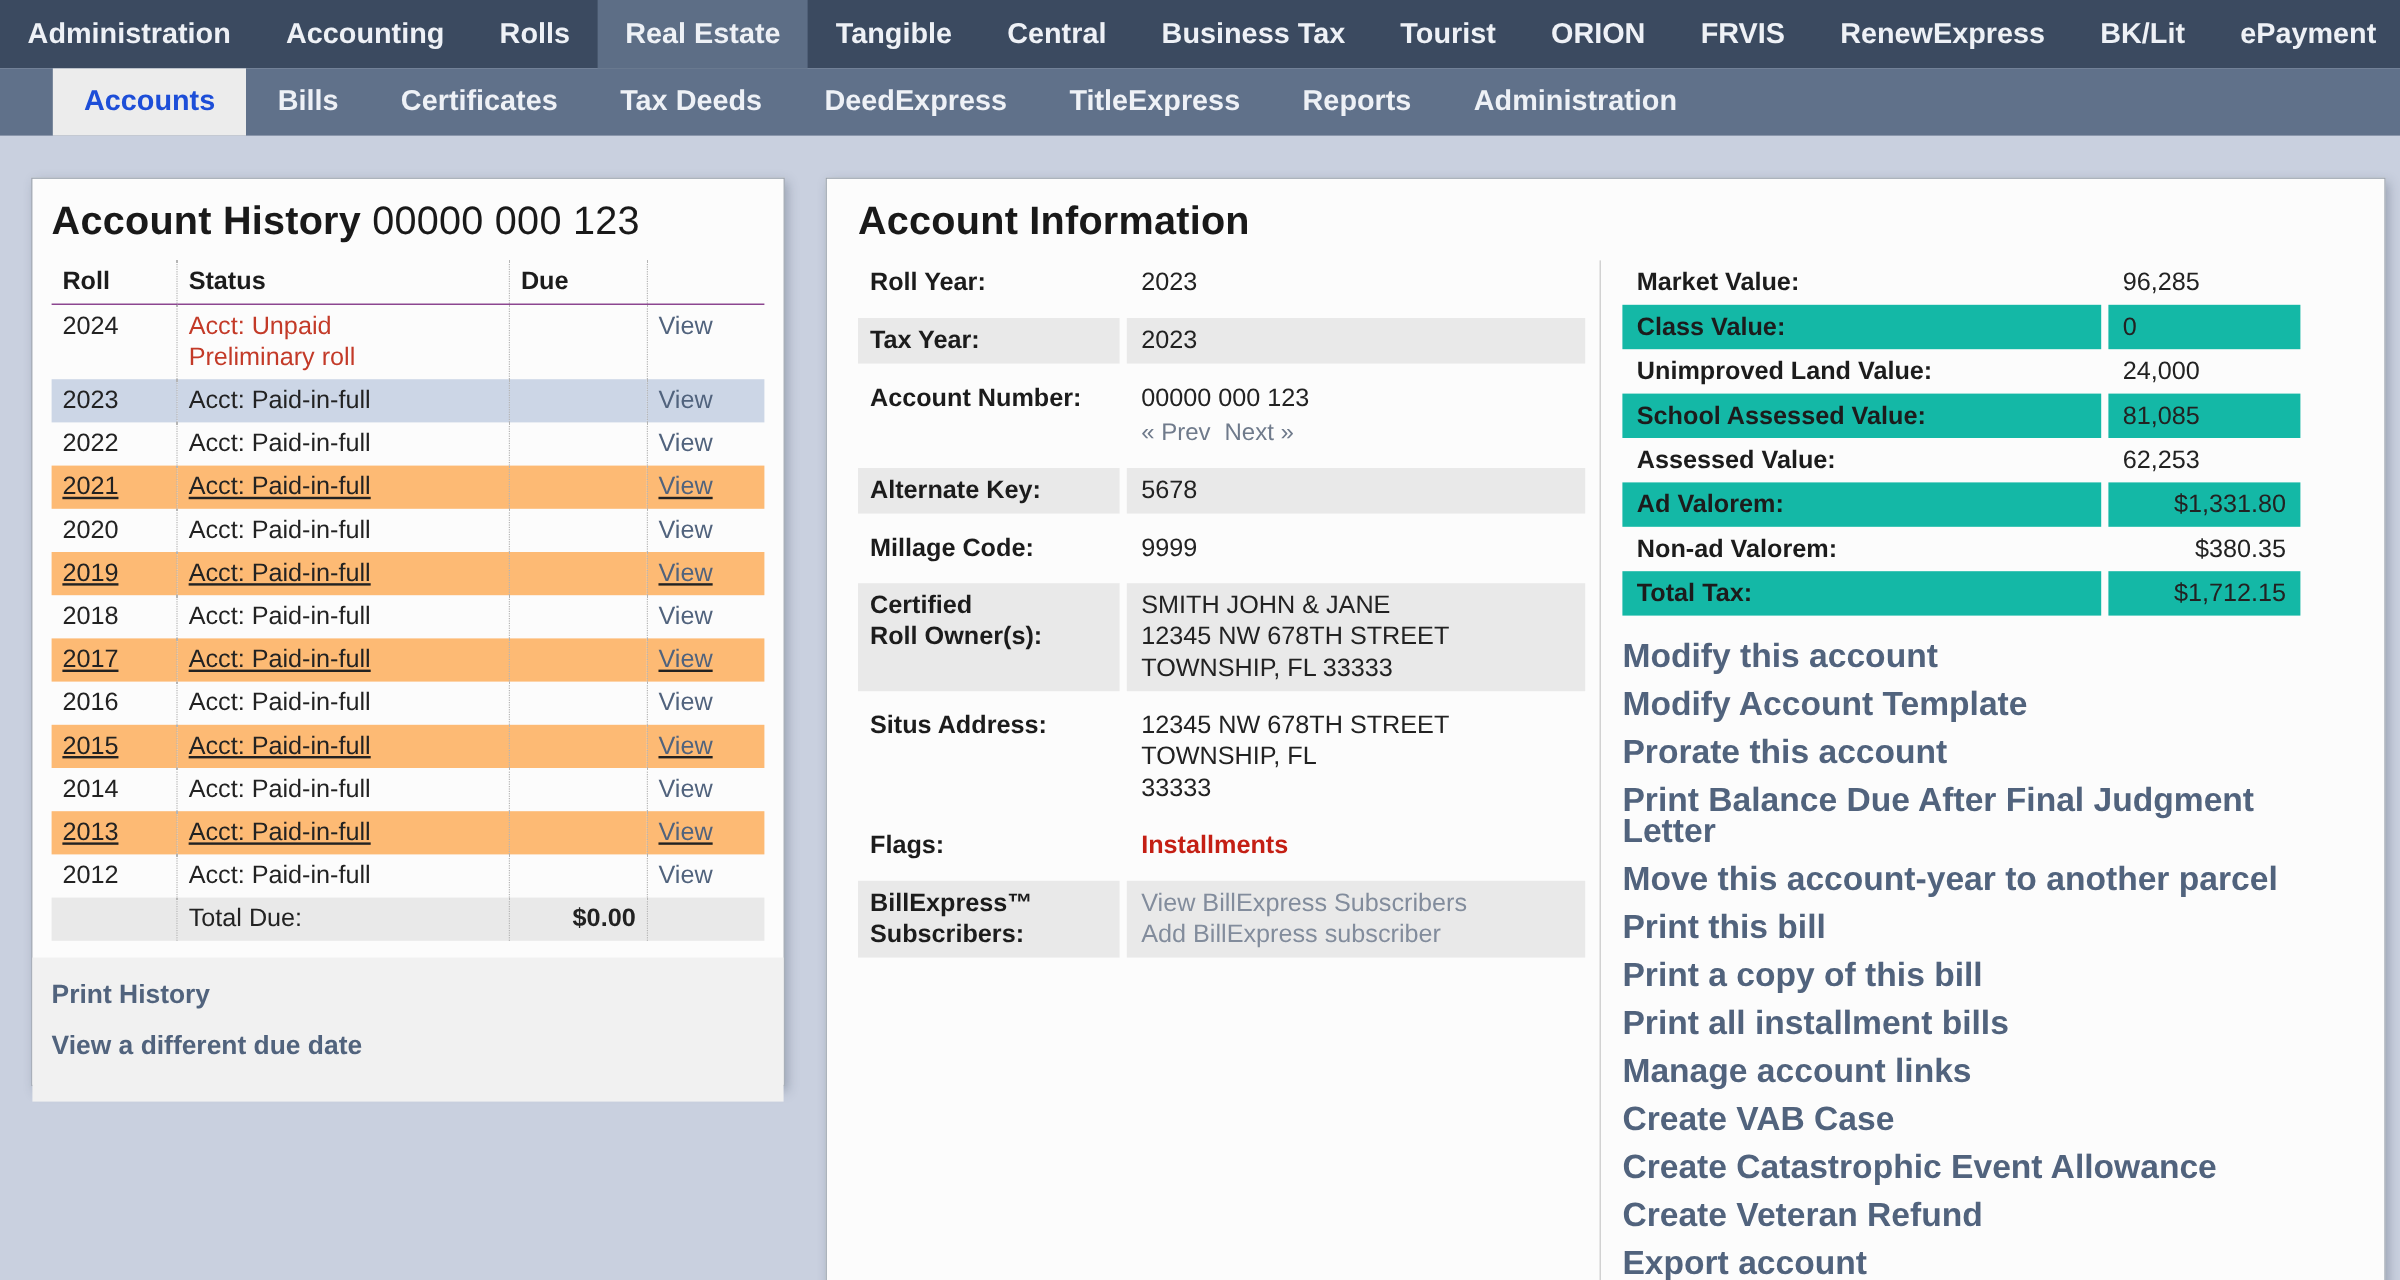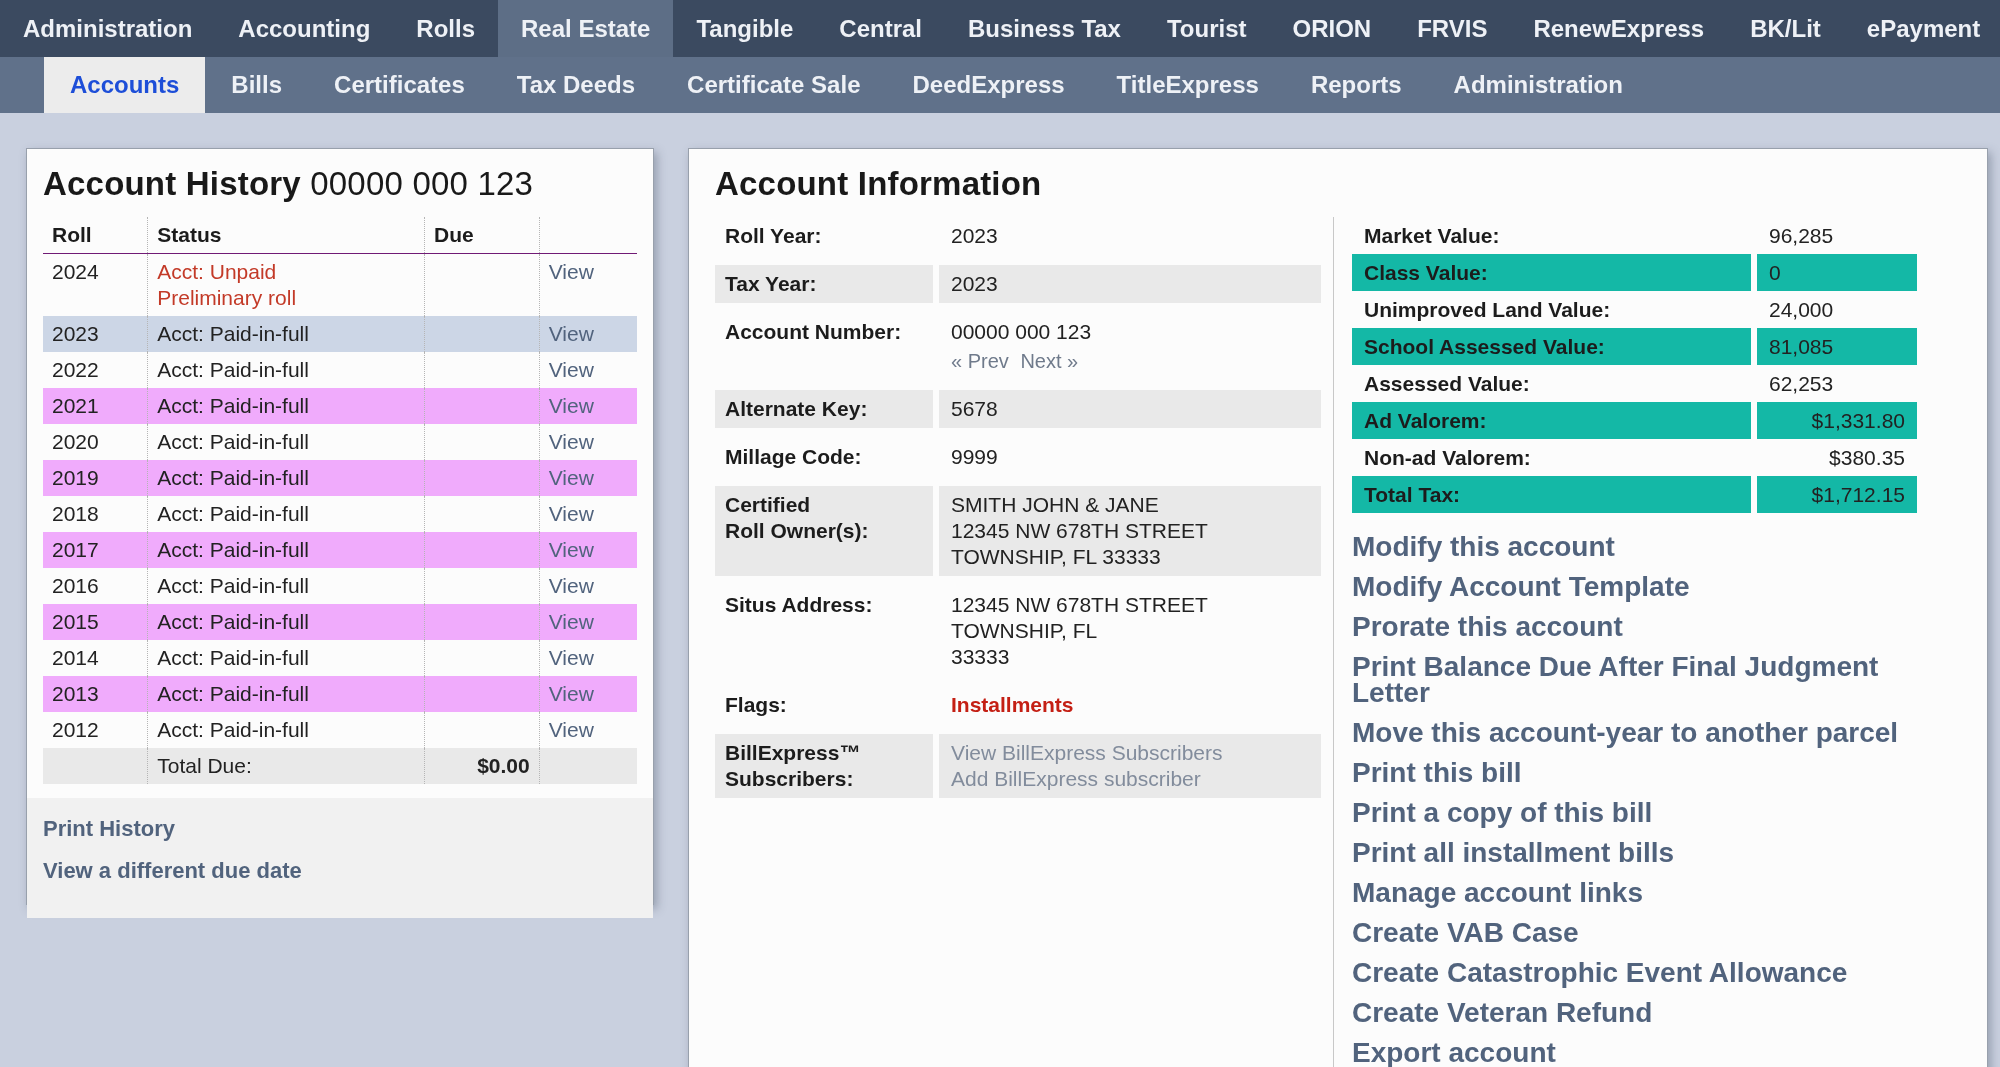--- a/index.html
+++ b/index.html
@@ -93,21 +93,21 @@
   .history-table th:first-child, .history-table td:first-child { border-left: none; }
   .history-table thead th {
     font-weight: 700;
     color: #1c1c1c;
     border-bottom: 1px solid #701a75;
   }
   .col-roll   { width: 105px; }
   .col-status { width: 278px; }
   .col-due    { width: 115px; }
   .col-view   { width: 98px; text-align: center; }
-  tr.shade td    { background: #f0abfc; }
+  tr.shade td    { background: #fdba74; text-decoration: underline; }
   tr.selected td { background: #ccd6e6; }
   tr.unpaid .status1, tr.unpaid .status2 { color: #c33a28; }
   tr.total-row td { background: #e9e9e9; }
   td.total-amt { text-align: right; font-weight: 700; }
   a.view-link {
     color: #51637d;
     text-decoration: none;
     font-weight: 400;
   }
 
@@ -228,21 +228,20 @@
   <nav class="subnav">
 
       <a href="#" class="selected">Accounts</a>
 
       <a href="#">Bills</a>
 
       <a href="#">Certificates</a>
 
       <a href="#">Tax Deeds</a>
 
-      <a href="#">Certificate Sale</a>
 
       <a href="#">DeedExpress</a>
 
       <a href="#">TitleExpress</a>
 
       <a href="#">Reports</a>
 
       <a href="#">Administration</a>
     </nav>
 

